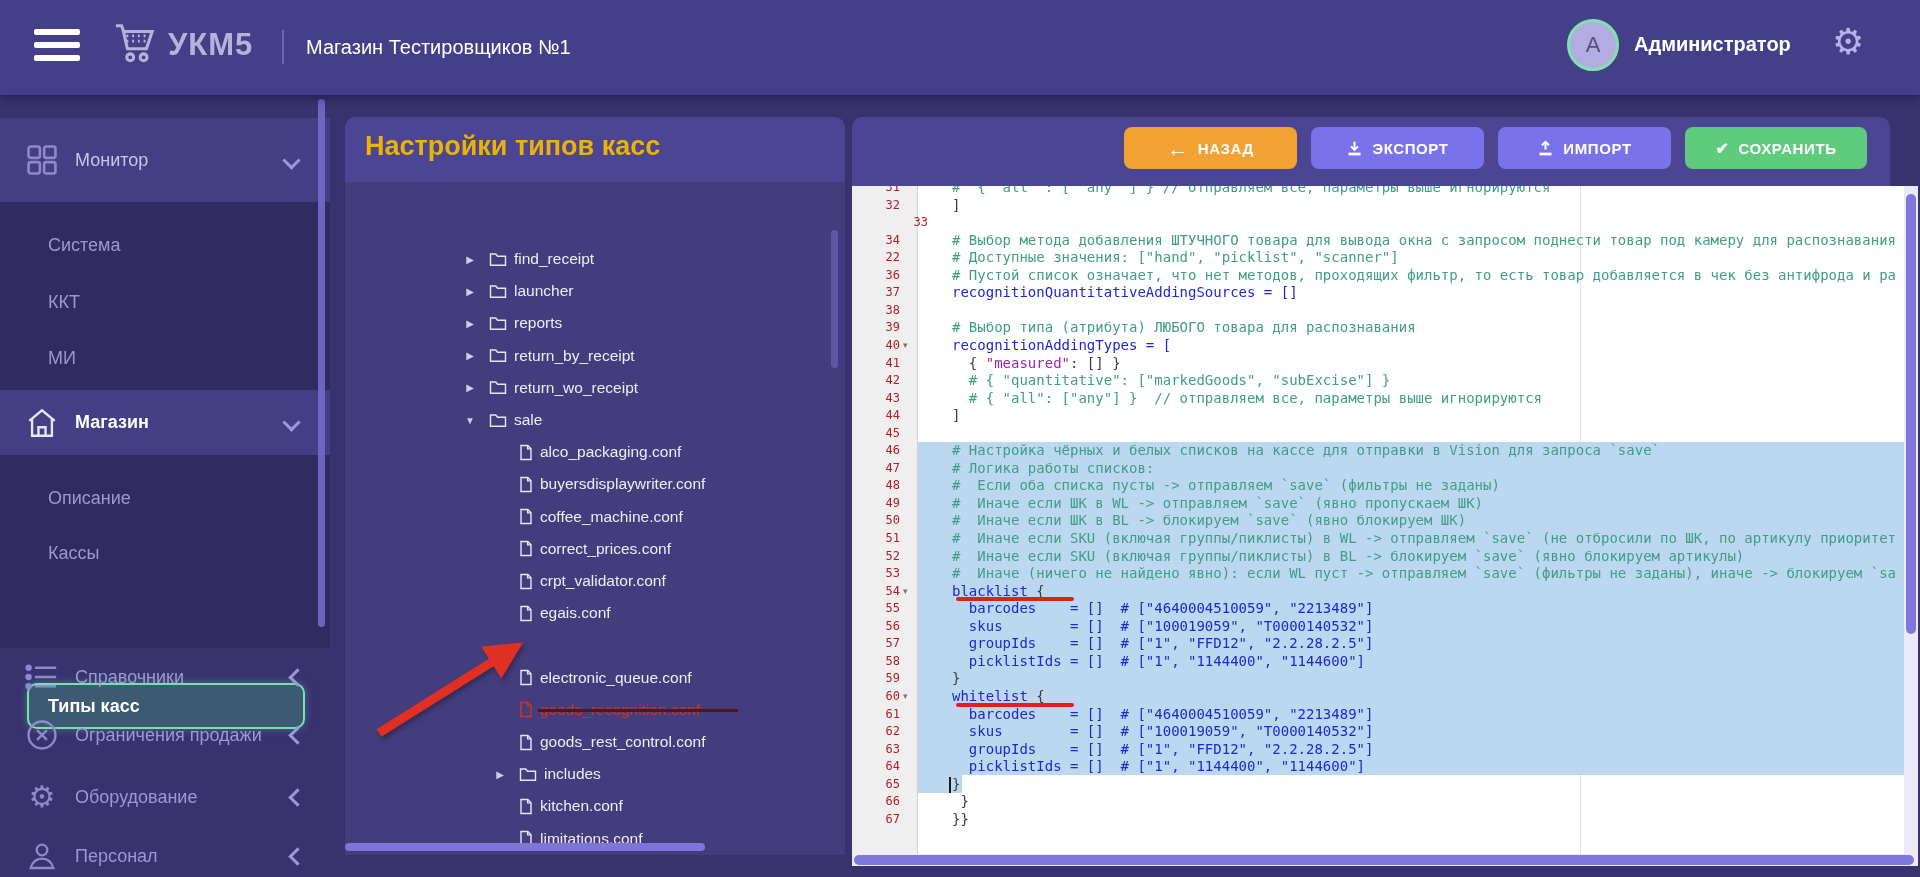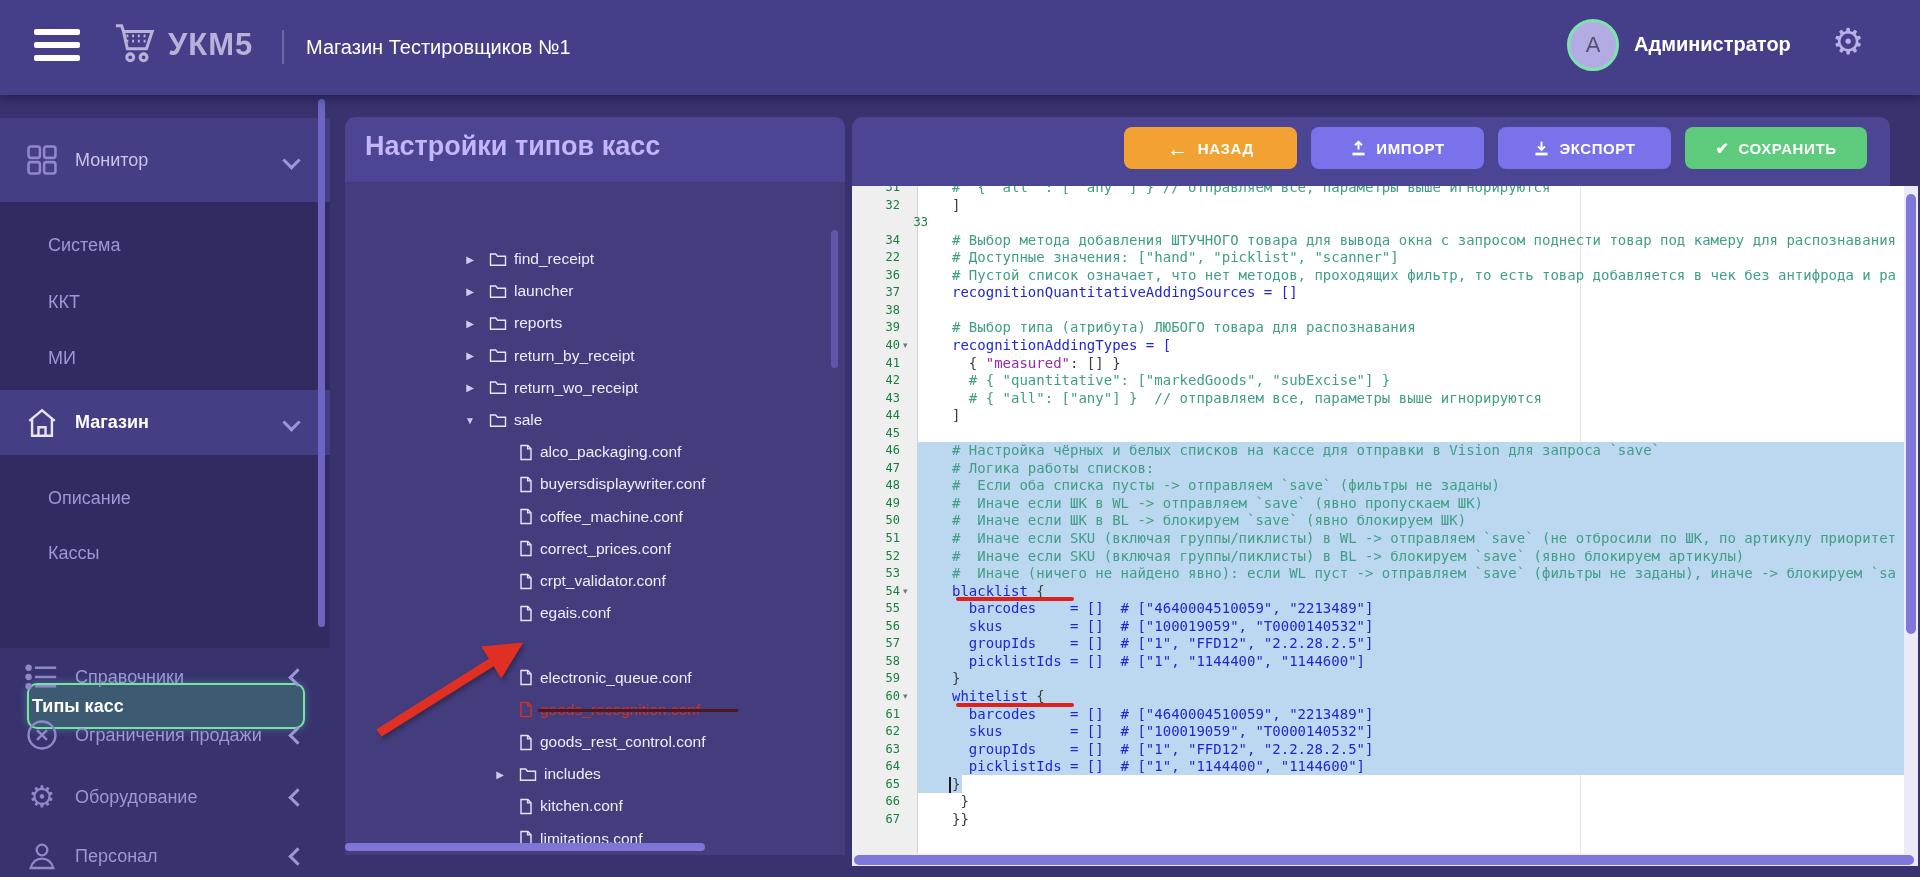--- a/index.html
+++ b/index.html
@@ -28,27 +28,27 @@
   .sb-row.section{background:#443e85;}
   .sb-row.section .lbl{color:#c9c5ea;}
   .sb-row.section.store .lbl{color:#fff;font-weight:bold;}
   .sb-row.sub .lbl{left:48px;}
   .chev{position:absolute;right:32px;width:10px;height:10px;border-left:3px solid #9d97d8;border-bottom:3px solid #9d97d8;}
   .chev.down{transform:rotate(-45deg);}
   .chev.left{transform:rotate(45deg);right:26px;}
   .sel-box{position:absolute;left:27px;top:588px;width:278px;height:46px;border:2px solid #71e4a7;
            border-radius:10px;background:#3c5a72;box-sizing:border-box;display:flex;align-items:center;
            box-shadow:0 0 8px rgba(113,228,167,.35);cursor:pointer;}
-  .sel-box .lbl{margin-left:3px;font-size:18px;font-weight:bold;color:#fff;}
+  .sel-box .lbl{margin-left:19px;font-size:18px;font-weight:bold;color:#fff;}
   .side-scroll{position:absolute;left:318px;top:4px;width:7px;height:528px;border-radius:4px;background:#6c65c4;}
   
   .panel-mid{position:absolute;left:345px;top:117px;width:500px;height:738px;background:#433d7e;
              border-radius:10px 10px 0 0;overflow:hidden;z-index:10;}
   .mid-head{position:absolute;left:0;top:0;width:500px;height:65px;background:#4b4594;border-radius:10px 10px 0 0;}
-  .mid-head .t{position:absolute;left:20px;top:14px;font-size:27px;font-weight:bold;color:#c4b5fd;}
+  .mid-head .t{position:absolute;left:20px;top:14px;font-size:27px;font-weight:bold;color:#eab308;}
   .tree{position:absolute;left:0;top:65px;width:500px;height:673px;}
   .trow{position:absolute;height:32px;display:flex;align-items:center;cursor:pointer;white-space:nowrap;}
   .trow .arr{width:14px;font-size:10px;color:#cfcbe8;text-align:center;margin-right:12px;}
   .trow .lbl{font-size:15.5px;color:#eeecfa;margin-left:7px;}
   .trow.red .lbl{color:#cf3226;}
   .tree-underline{position:absolute;left:193px;top:592px;width:200px;height:3px;background:#4f161d;}
   .mid-vscroll{position:absolute;left:486px;top:113px;width:7px;height:138px;border-radius:4px;background:#5f58aa;}
   .mid-hscroll{position:absolute;left:0px;top:726px;width:360px;height:8px;border-radius:4px;background:#7d76d6;}
   
   .band{position:absolute;left:852px;top:117px;width:1038px;height:69px;background:#4b4594;
@@ -64,21 +64,21 @@
   .back-arrow{font-size:21px;font-weight:900;line-height:1;}
   .check-ic{font-size:16px;}
   
   .editor{position:absolute;left:852px;top:186px;width:1066px;height:668px;background:#fff;overflow:hidden;z-index:6;}
   .gutter-bg{position:absolute;left:0;top:0;width:65px;height:668px;background:#efefef;border-right:1px solid #d2d2d2;z-index:1;}
   .ruler{position:absolute;left:728px;top:0;width:1px;height:668px;background:#e4e4e4;z-index:2;}
   .sel-rect{position:absolute;left:66px;top:256px;width:986px;height:333px;background:#bcd8f0;z-index:3;}
   .sel-stub{position:absolute;left:66px;top:589px;width:44px;height:18px;background:#bcd8f0;z-index:3;}
   .crow{position:absolute;left:0;width:1066px;height:17.55px;z-index:4;}
   .gnum{position:absolute;left:0;top:0;width:48px;text-align:right;font-family:"DejaVu Sans Mono",monospace;
-        font-size:12px;line-height:17.55px;color:#15803d;}
+        font-size:12px;line-height:17.55px;color:#b91c1c;}
   .gfold{position:absolute;left:51px;top:0;width:13px;font-size:9px;line-height:17.55px;color:#777;}
   .ctext{position:absolute;left:100px;top:0;margin:0;font-family:"DejaVu Sans Mono",monospace;
          font-size:14px;line-height:17.55px;white-space:pre;z-index:4;}
   .tk-cm{color:#3f9e85;} .tk-id{color:#2026d2;} .tk-pn{color:#3c3c3c;} .tk-st{color:#9c27b0;}
   .red-underline{position:absolute;left:104px;width:118px;height:4px;background:#e0211a;border-radius:2px;z-index:7;}
   .ru-1{top:411px;} .ru-2{top:517px;}
   .cursor{position:absolute;left:97px;top:591px;width:2px;height:16px;background:#1a1a1a;z-index:8;}
   .ed-vtrack{position:absolute;left:1052px;top:0;width:14px;height:668px;background:#eceaf6;z-index:9;}
   .ed-vthumb{position:absolute;left:2px;top:8px;width:10px;height:440px;border-radius:5px;background:#7f78da;}
   .ed-hscroll{position:absolute;left:852px;top:854px;width:1066px;height:12px;background:#eceaf6;z-index:9;}
@@ -395,36 +395,36 @@
     <div class="btns" id="toolbar-btns">
         <button class="btn orange">
           <span class="bi">
             <span class="back-arrow">←</span>
           </span>
           <span>НАЗАД</span>
         </button>
         <button class="btn purple">
           <span class="bi">
             <svg width="17" height="17" viewBox="0 0 16 16" fill="none" stroke="#fff" stroke-width="1.9">
-              <path d="M8 9V1.8"></path>
-              <path d="M4.7 5 8 1.7 11.3 5"></path>
+              <path d="M8 1.5v7.5"></path>
+              <path d="M4.7 6 8 9.3 11.3 6"></path>
               <path d="M2.3 13.2h11.4" stroke-width="2.6"></path>
             </svg>
           </span>
-          <span>ИМПОРТ</span>
+          <span>ЭКСПОРТ</span>
         </button>
         <button class="btn purple">
           <span class="bi">
             <svg width="17" height="17" viewBox="0 0 16 16" fill="none" stroke="#fff" stroke-width="1.9">
-              <path d="M8 1.5v7.5"></path>
-              <path d="M4.7 6 8 9.3 11.3 6"></path>
+              <path d="M8 9V1.8"></path>
+              <path d="M4.7 5 8 1.7 11.3 5"></path>
               <path d="M2.3 13.2h11.4" stroke-width="2.6"></path>
             </svg>
           </span>
-          <span>ЭКСПОРТ</span>
+          <span>ИМПОРТ</span>
         </button>
         <button class="btn green">
           <span class="bi">
             <span class="check-ic">✔</span>
           </span>
           <span>СОХРАНИТЬ</span>
         </button>
       </div>
   </div>
 

